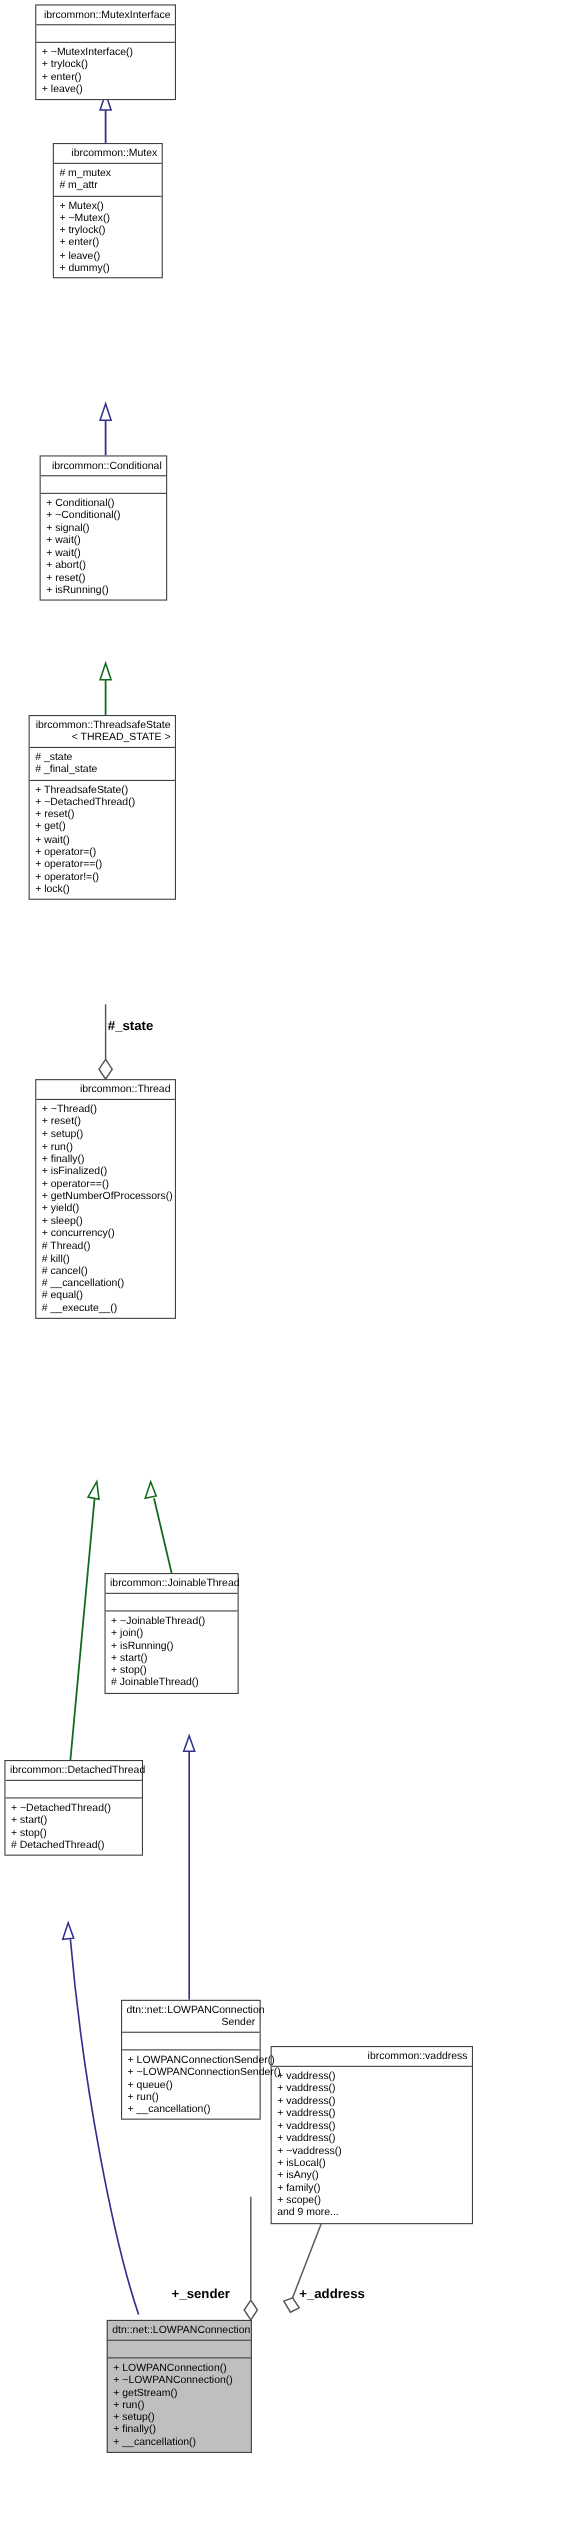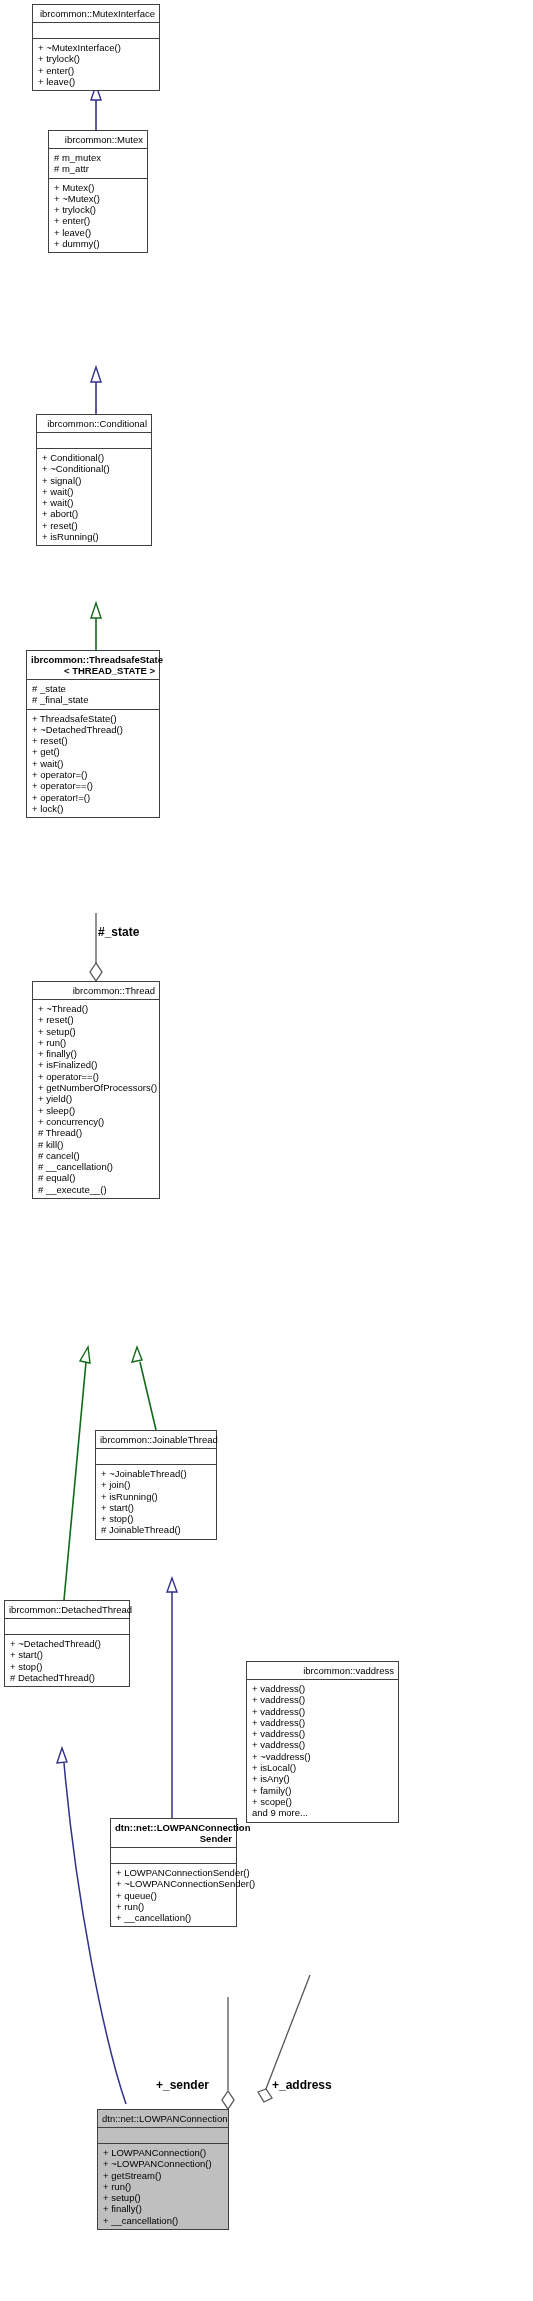--- a/index.html
+++ b/index.html
@@ -8,21 +8,21 @@
        -webkit-font-smoothing:antialiased;}
   #canvas{position:absolute;left:0;top:0;width:533px;height:2301px;overflow:hidden;}
 
   
   .uml-box{position:absolute;box-sizing:border-box;background:#ffffff;
            border:1px solid #404040;}
   .uml-box.focus{background:#bfbfbf;}
   .cls-title{box-sizing:border-box;text-align:right;font-size:9.5px;
              color:#000;padding:3px 4px 3px 4px;line-height:11px;
              border-bottom:1px solid #404040;white-space:nowrap;}
-  .cls-title.tmpl{white-space:normal;font-weight:bold;}
+  .cls-title.tmpl{white-space:normal;}
   .cls-attrs,.cls-ops{box-sizing:border-box;padding:3px 5px 3px 5px;
              font-size:9.5px;line-height:11.3px;color:#000;}
   .cls-attrs{border-bottom:1px solid #404040;min-height:13px;}
   .cls-attrs .row,.cls-ops .row{white-space:nowrap;}
   .cls-attrs.empty{height:16px;padding:0;}
 
   
   .edge{position:absolute;left:0;top:0;width:533px;height:2301px;
         pointer-events:none;overflow:visible;}
   .lbl{position:absolute;font-size:12px;color:#000;white-space:nowrap;font-weight:bold;}
@@ -173,21 +173,21 @@
     <div class="cls-title">ibrcommon::DetachedThread</div>
     <div class="cls-attrs empty"></div>
     <div class="cls-ops">
         <div class="row">+ ~DetachedThread()</div>
         <div class="row">+ start()</div>
         <div class="row">+ stop()</div>
         <div class="row"># DetachedThread()</div>
       </div>
   </div>
 
-  <div class="uml-box" style="left:246px;top:1661px;width:153px;">
+  <div class="uml-box" style="left:246px;top:1860px;width:184px;">
     <div class="cls-title">ibrcommon::vaddress</div>
     <div class="cls-ops">
         <div class="row">+ vaddress()</div>
         <div class="row">+ vaddress()</div>
         <div class="row">+ vaddress()</div>
         <div class="row">+ vaddress()</div>
         <div class="row">+ vaddress()</div>
         <div class="row">+ vaddress()</div>
         <div class="row">+ ~vaddress()</div>
         <div class="row">+ isLocal()</div>

